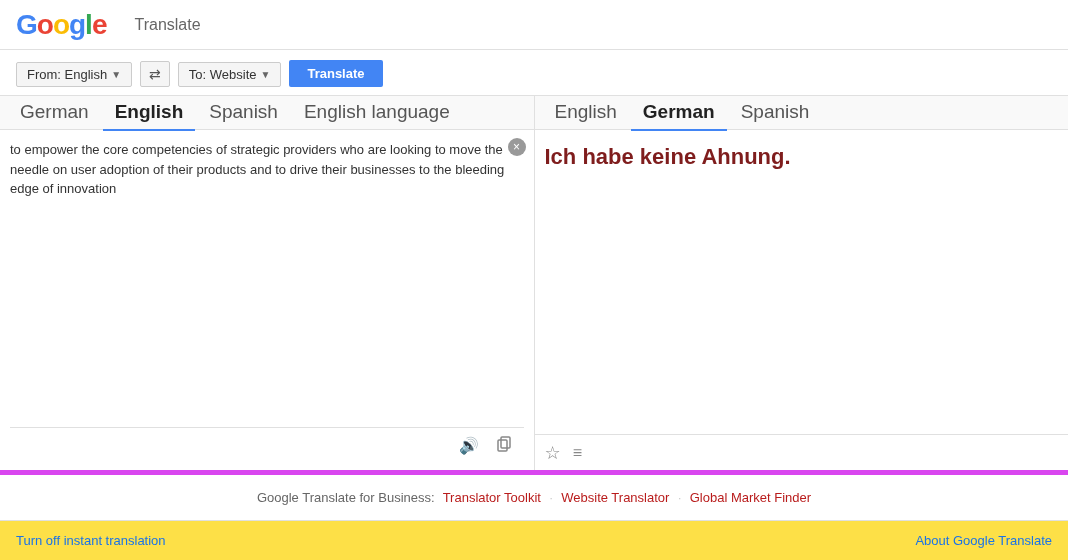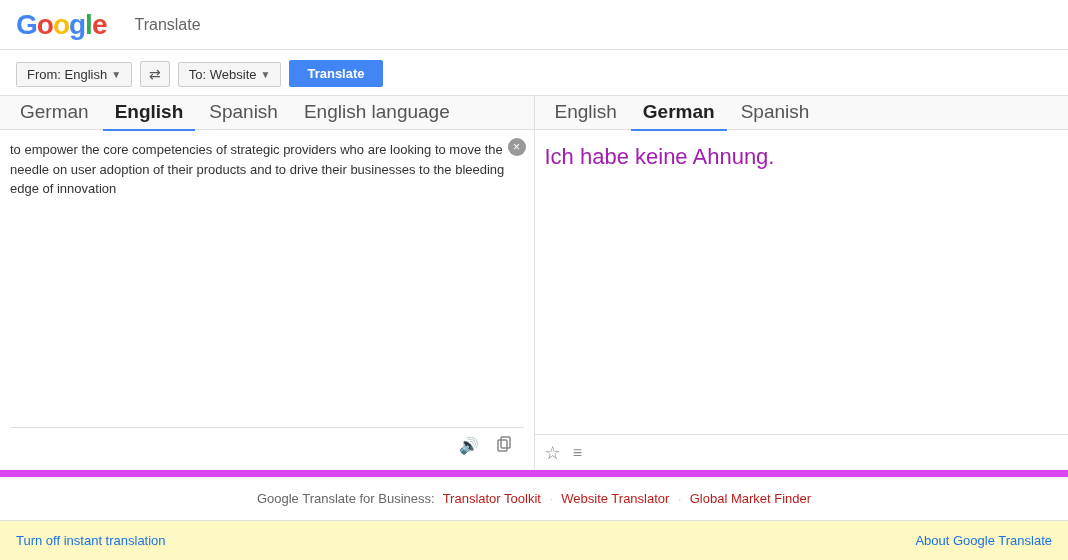--- a/index.html
+++ b/index.html
@@ -188,22 +188,23 @@
       color: #888;
       font-size: 16px;
       padding: 2px 4px;
     }
 
     
     .output-area {
       flex: 1;
       padding: 10px;
       font-size: 22px;
-      color: #a21caf;
+      color: #7f1d1d;
       line-height: 1.5;
+      font-weight: bold;
     }
     .output-toolbar {
       display: flex;
       align-items: center;
       gap: 8px;
       padding: 4px 8px;
       border-top: 1px solid #e0e0e0;
       height: 36px;
     }
     .star-btn {
@@ -218,21 +219,21 @@
       background: none;
       border: none;
       cursor: pointer;
       font-size: 16px;
       color: #888;
       padding: 2px;
     }
 
     
     .business-footer {
-      border-top: 7px solid #d946ef;
+      border-top: 5px solid #d946ef;
       padding: 12px 16px;
       display: flex;
       align-items: center;
       justify-content: center;
       gap: 8px;
       font-size: 13px;
       color: #666;
       height: 50px;
     }
     .business-link {
@@ -245,21 +246,21 @@
     }
 
     
     .bottom-bar {
       border-top: 1px solid #e0e0e0;
       padding: 8px 16px;
       display: flex;
       align-items: center;
       justify-content: space-between;
       height: 40px;
-      background: #fef9c3;
+      background: #fde047;
     }
     .bottom-link {
       color: #1a73e8;
       text-decoration: none;
       font-size: 13px;
       cursor: pointer;
     }
   </style>
 </head>
 <body>

